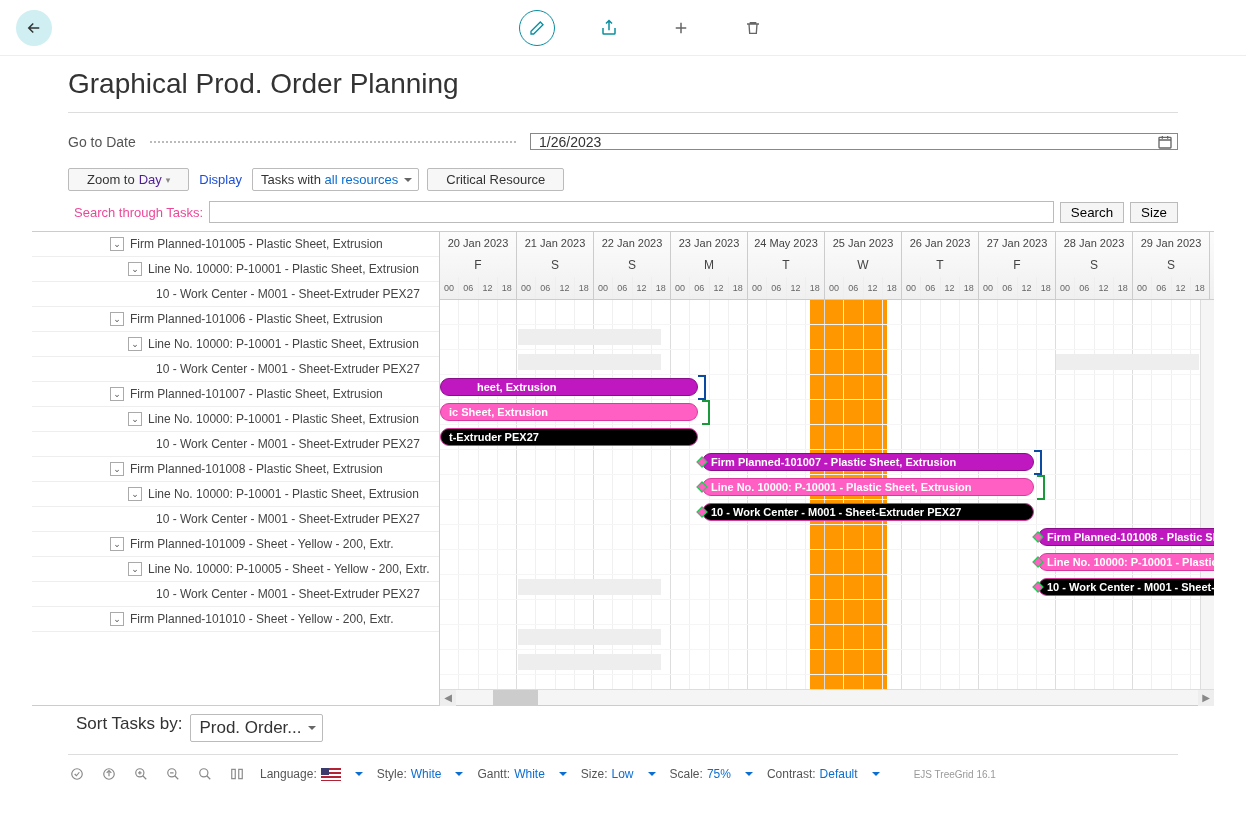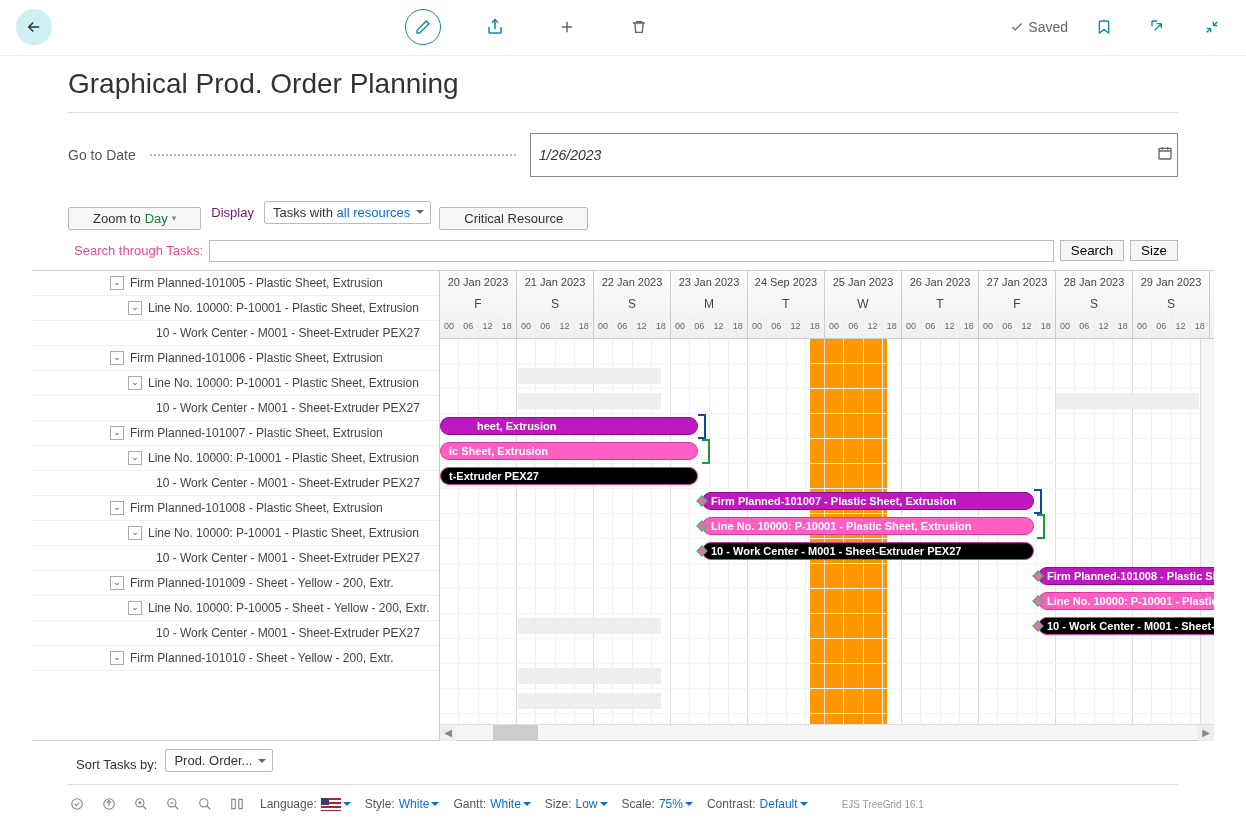--- a/index.html
+++ b/index.html
@@ -77,50 +77,47 @@
     flex-shrink: 0;
   }
   .dotted-line {
     flex: 1;
     border-bottom: 2px dotted #bbb;
     height: 1px;
     margin: 0 4px;
   }
   .goto-input {
     width: 648px;
-    height: 44px;
+    height: 17px;
     border: 1px solid #888;
     display: flex;
-    align-items: center;
     padding: 0 4px 0 8px;
     font-size: 14px;
     justify-content: space-between;
-    font-style: italic;
   }
   
   .gantt-toolbar {
     display: flex;
     align-items: center;
     padding: 0 68px 10px;
     gap: 8px;
     font-size: 13px;
   }
   .tb-btn {
     border: 1px solid #bbb;
     background: #f7f7f7;
-    padding: 3px 24px;
+    padding: 3px 18px;
     border-radius: 2px;
     cursor: pointer;
     display: flex;
     align-items: center;
     gap: 4px;
-    margin-top: 12px;
-  }
-  .tb-btn .blue { color: #15803d; }
-  .tb-label { color: #701a75; padding: 0 2px; }
+  }
+  .tb-btn .blue { color: #4c1d95; }
+  .tb-label { color: #1d4ed8; padding: 0 2px; }
   .tb-select {
     border: 1px solid #bbb;
     background: #fff;
     padding: 3px 20px 3px 8px;
     border-radius: 2px;
     position: relative;
     cursor: pointer;
   }
   .tb-select::after {
     content: '';
@@ -307,23 +304,23 @@
     position: absolute;
     height: 16px;
     top: 4px;
     background: #eee;
     z-index: 1;
   }
   
   .sort-row {
     padding: 8px 68px 8px 76px;
     display: flex;
-    align-items: flex-end;
+    align-items: flex-start;
     gap: 8px;
-    font-size: 13px;
+    font-size: 17px;
   }
   .hr2 { border: none; border-top: 1px solid #ddd; margin: 4px 68px; }
   
   .status-bar {
     padding: 6px 68px;
     display: flex;
     align-items: center;
     gap: 14px;
     font-size: 12px;
     color: #555;
@@ -335,21 +332,21 @@
     color: #888;
   }
   .status-bar .opt { display: flex; align-items: center; gap: 4px; }
   .status-bar .opt select, .status-bar .opt .val {
     color: #0a6ed1;
     border: none;
     background: none;
     font-size: 12px;
     display: flex;
     align-items: center;
-    gap: 2px;
+    gap: 14px;
     cursor: pointer;
   }
   .caret-dn {
     display: inline-block;
     border: 4px solid transparent;
     border-top-color: #0a6ed1;
     transform: translateY(2px);
   }
   .status-bar .credit { color: #999; font-size: 10px; margin-left: 20px;}
   .flag {
@@ -436,43 +433,20 @@
         <svg width="18" height="18" viewBox="0 0 24 24" fill="none" stroke="currentColor" stroke-width="2">
             <path d="M12 5v14M5 12h14"></path>
           </svg>
       </div>
       <div class="icon-btn">
         <svg width="16" height="16" viewBox="0 0 24 24" fill="none" stroke="currentColor" stroke-width="2">
             <path d="M3 6h18M8 6V4h8v2M6 6l1 14h10l1-14"></path>
           </svg>
       </div>
     </div>
-    <div class="top-right">
-      <div class="saved">
-        <svg width="14" height="14" viewBox="0 0 24 24" fill="none" stroke="currentColor" stroke-width="2">
-            <path d="M20 6L9 17l-5-5"></path>
-          </svg>
-        <span>Saved</span>
-      </div>
-      <div class="icon-btn">
-        <svg width="16" height="16" viewBox="0 0 24 24" fill="none" stroke="currentColor" stroke-width="2">
-            <path d="M19 21l-7-5-7 5V5a2 2 0 012-2h10a2 2 0 012 2z"></path>
-          </svg>
-      </div>
-      <div class="icon-btn">
-        <svg width="16" height="16" viewBox="0 0 24 24" fill="none" stroke="currentColor" stroke-width="2">
-            <path d="M7 17L17 7M17 7h-7M17 7v7M3 3h8M3 3v8"></path>
-          </svg>
-      </div>
-      <div class="icon-btn">
-        <svg width="16" height="16" viewBox="0 0 24 24" fill="none" stroke="currentColor" stroke-width="2">
-            <path d="M4 20l6-6M10 14H4M10 14v6M20 4l-6 6M14 10h6M14 10V4"></path>
-          </svg>
-      </div>
-    </div>
   </div>
 
   <h1 class="page-title">Graphical Prod. Order Planning</h1>
   <hr class="hr">
 
   <div class="goto-row">
     <span class="goto-label">Go to Date</span>
     <div class="dotted-line"></div>
     <div class="goto-input">
       <span>1/26/2023</span>
@@ -569,21 +543,21 @@
           </div>
         </div>
     </div>
     <div class="gantt-right">
       <div class="gantt-right-header">
         <div class="hdr-row" id="hdr-dates">
             <div class="hdr-cell-day">20 Jan 2023</div>
             <div class="hdr-cell-day">21 Jan 2023</div>
             <div class="hdr-cell-day">22 Jan 2023</div>
             <div class="hdr-cell-day">23 Jan 2023</div>
-            <div class="hdr-cell-day">24 Sep 2023</div>
+            <div class="hdr-cell-day">24 May 2023</div>
             <div class="hdr-cell-day">25 Jan 2023</div>
             <div class="hdr-cell-day">26 Jan 2023</div>
             <div class="hdr-cell-day">27 Jan 2023</div>
             <div class="hdr-cell-day">28 Jan 2023</div>
             <div class="hdr-cell-day">29 Jan 2023</div>
             <div class="hdr-cell-day" style="width: 20px;">30</div>
           </div>
         <div class="hdr-row" id="hdr-dows">
             <div class="hdr-cell-dname">F</div>
             <div class="hdr-cell-dname">S</div>

